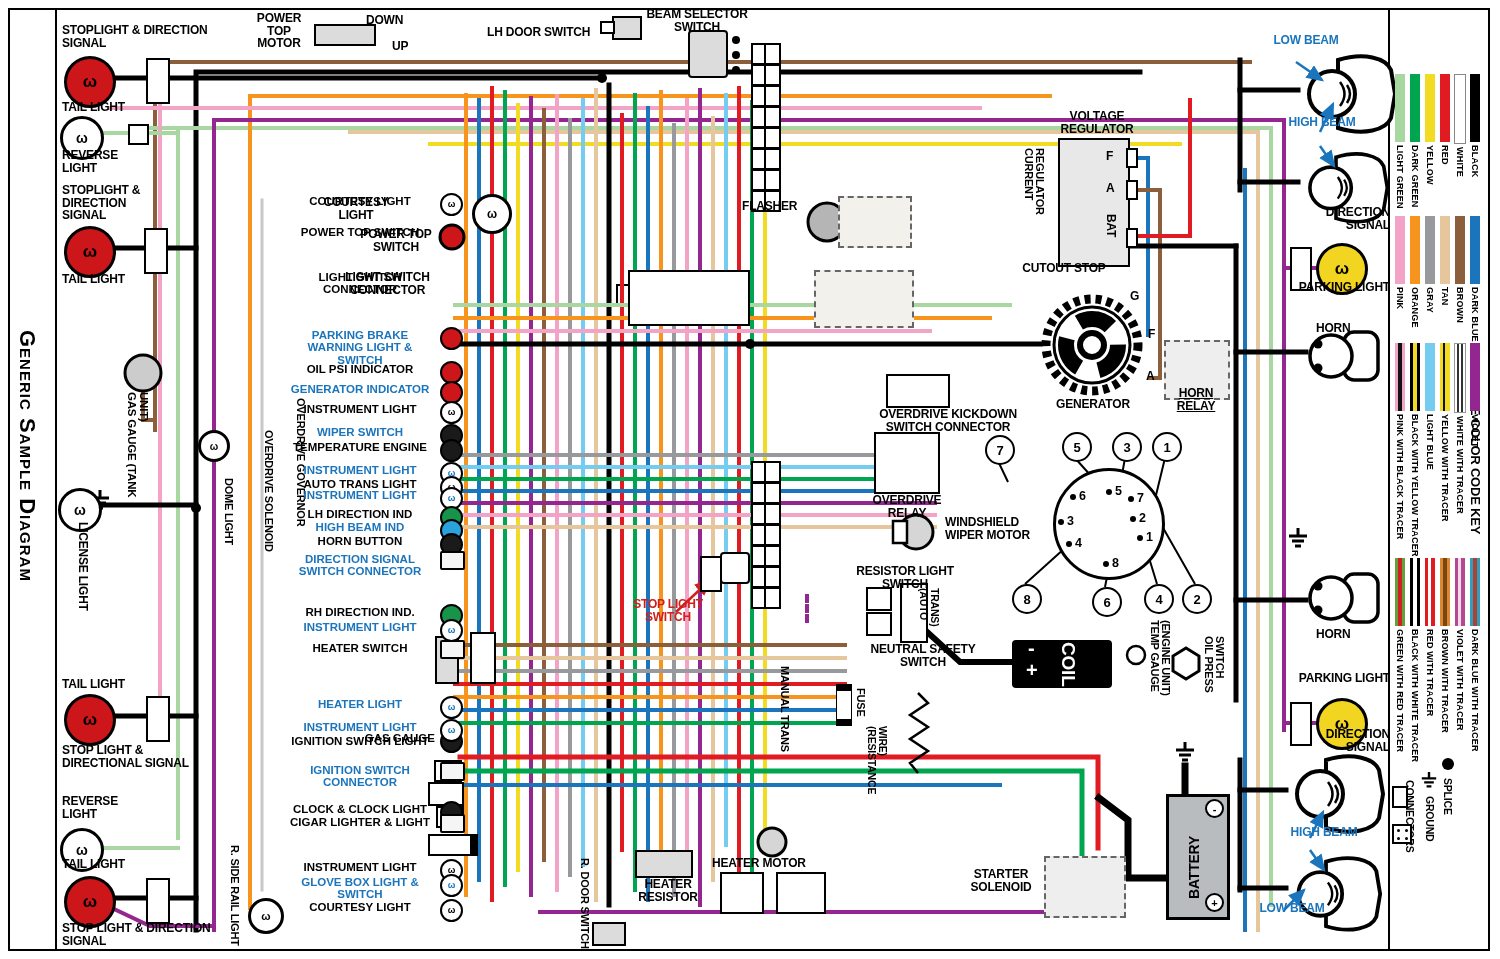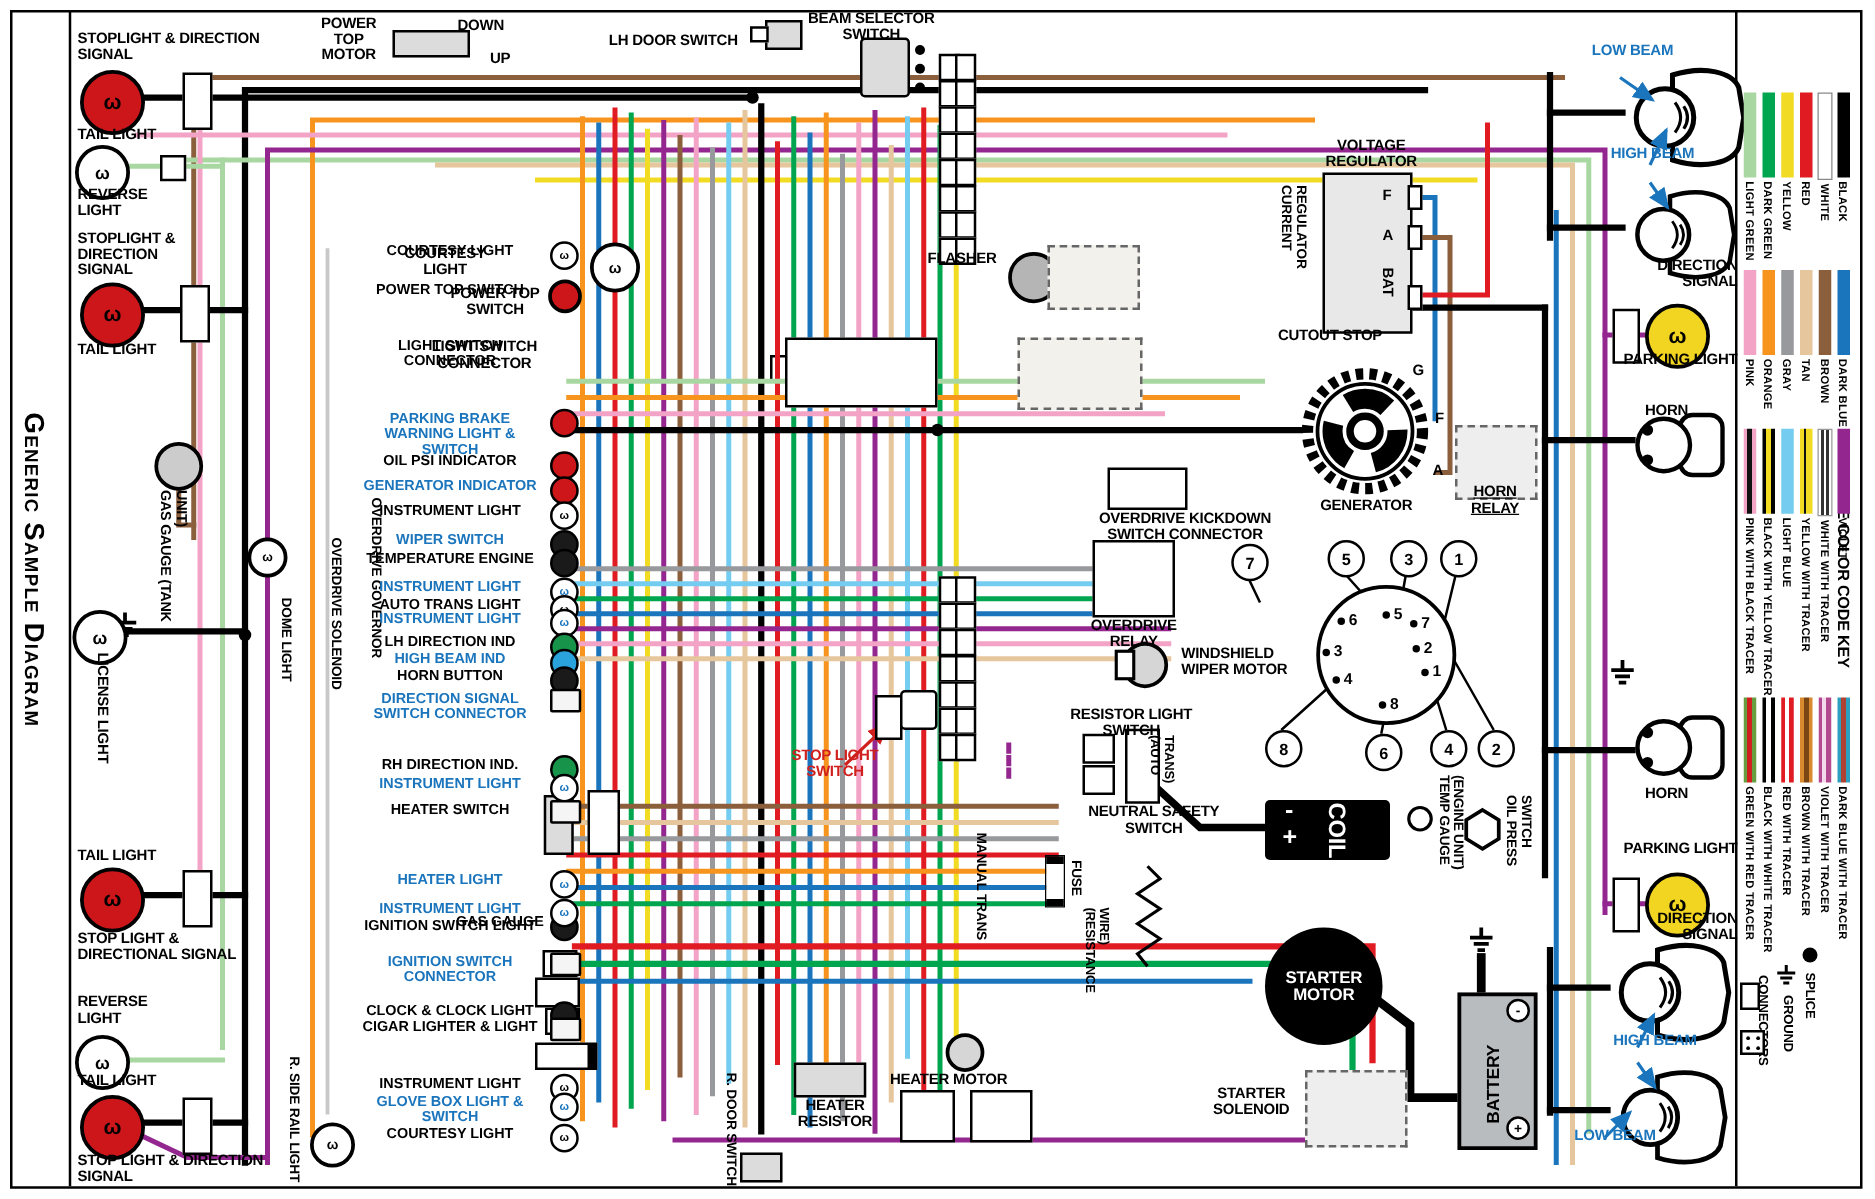--- a/index.html
+++ b/index.html
@@ -438,23 +438,20 @@
   <div class="lbl c" style="left:858px;top:643px;width:130px;">NEUTRAL SAFETY SWITCH</div>
 
   <div class="abs" style="left:1012px;top:640px;width:100px;height:48px;background:#000;border-radius:4px;z-index:3;"></div>
   <div class="lbl vert" style="left:1058px;top:642px;height:46px;color:#fff;font-size:19px;">COIL</div>
   <div class="lbl" style="left:1028px;top:638px;color:#fff;font-size:20px;">-</div>
   <div class="lbl" style="left:1026px;top:660px;color:#fff;font-size:20px;">+</div>
 
   <div class="lbl vlr" style="left:1148px;top:620px;height:110px;width:34px;font-size:11px;">TEMP GAUGE (ENGINE UNIT)</div>
   <div class="lbl vlr" style="left:1202px;top:636px;height:96px;width:30px;font-size:11px;">OIL PRESS SWITCH</div>
 
-  <div class="abs" style="left:1012px;top:742px;width:94px;height:94px;background:#000;border-radius:50%;display:flex;align-items:center;justify-content:center;z-index:3;">
-    <div class="lbl c" style="position:static;color:#fff;font-size:13.5px;width:72px;">STARTER MOTOR</div>
-  </div>
   <div class="lbl c" style="left:958px;top:868px;width:86px;">STARTER SOLENOID</div>
   <div class="dashbox" style="left:1044px;top:856px;width:78px;height:58px;background:#eee;"></div>
   <div class="cell" style="left:1054px;top:866px;width:10px;height:34px;"></div>
   <div class="cell" style="left:1070px;top:866px;width:10px;height:34px;"></div>
   <div class="cell" style="left:1086px;top:866px;width:10px;height:34px;"></div>
   <div class="abs" style="left:1166px;top:794px;width:58px;height:120px;background:#b9bcbf;border:3px solid #000;z-index:3;">
     <div class="lbl vbt" style="left:18px;top:18px;height:84px;font-size:14px;">BATTERY</div>
     <div class="bulb" style="left:36px;top:2px;width:15px;height:15px;border-width:2px;font-size:11px;">
         <span>-</span>
       </div>

